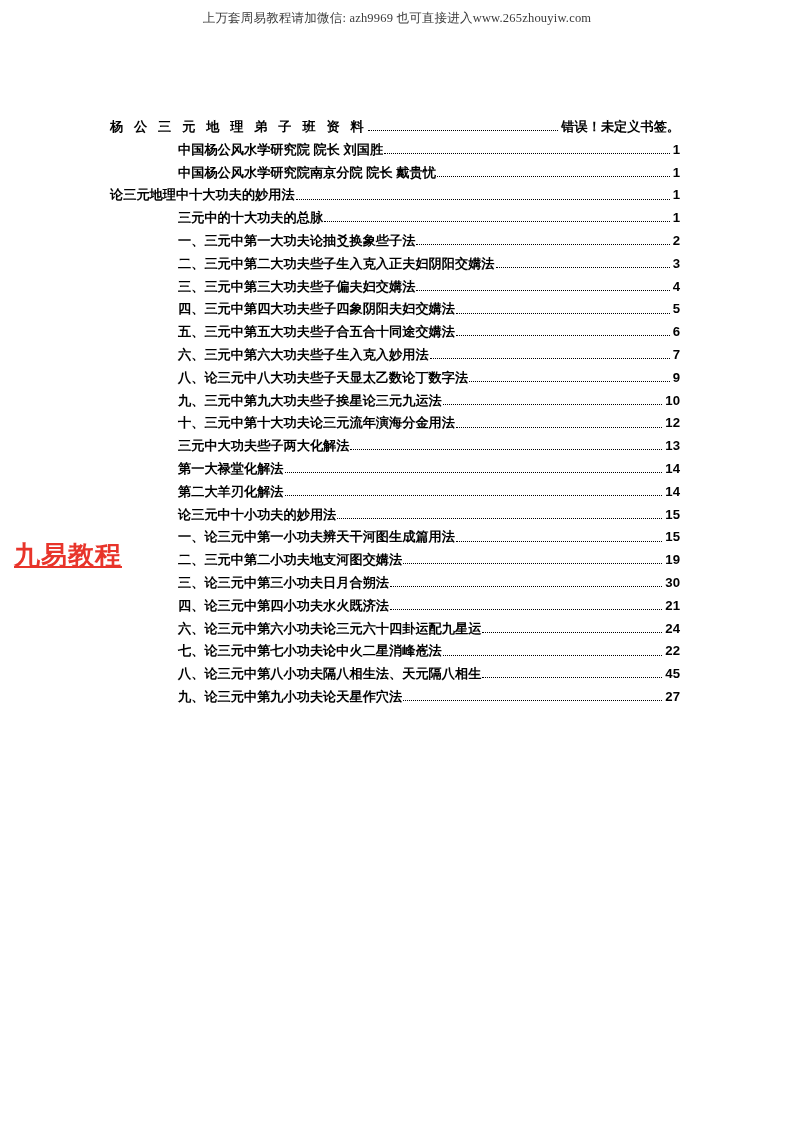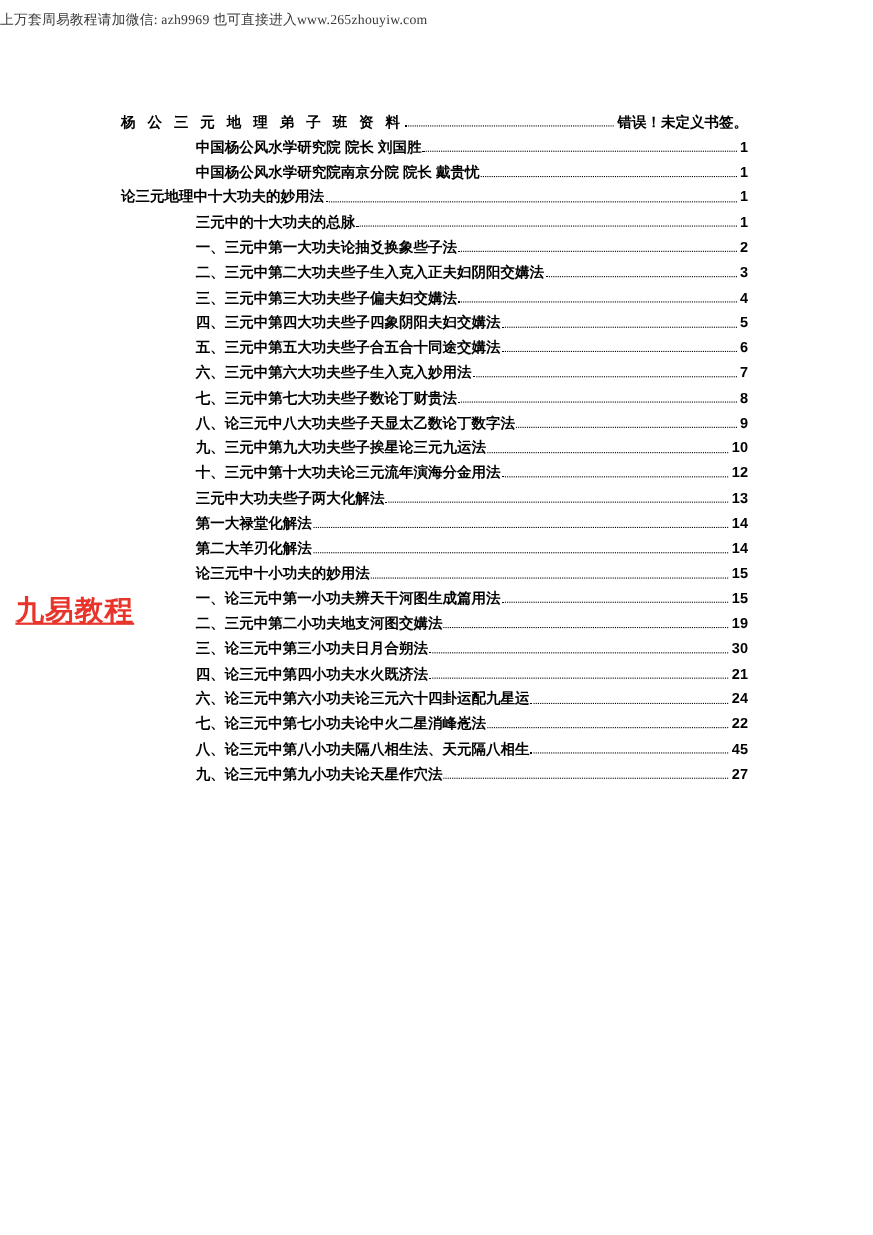--- a/index.html
+++ b/index.html
@@ -19,40 +19,40 @@
     position: relative;
     width: 794px;
     height: 1123px;
     box-sizing: border-box;
   }
   .header-banner {
     position: absolute;
     top: 10px;
     left: 0;
     width: 794px;
-    text-align: left;
+    text-align: center;
     font-size: 12.5px;
     color: #3a3a3a;
     letter-spacing: 0.2px;
     font-family: "Liberation Serif", "DejaVu Serif", serif;
   }
   .watermark {
     position: absolute;
     left: 14px;
     top: 538px;
     font-size: 26px;
     font-weight: bold;
     color: #e8342a;
     letter-spacing: 1px;
     font-family: "Liberation Sans", "DejaVu Sans", sans-serif;
     text-decoration: underline;
   }
   .toc {
     position: absolute;
-    top: 104px;
+    top: 120px;
     left: 110px;
     width: 570px;
   }
   .toc-row {
     display: flex;
     align-items: flex-end;
     font-size: 13.2px;
     font-weight: bold;
     line-height: 1.0;
     margin-bottom: 9.6px;
@@ -143,25 +143,20 @@
         <span class="title">五、三元中第五大功夫些子合五合十同途交媾法</span>
         <span class="dots"></span>
         <span class="pageno">6</span>
       </div>
       <div class="toc-row lvl2">
         <span class="title">六、三元中第六大功夫些子生入克入妙用法</span>
         <span class="dots"></span>
         <span class="pageno">7</span>
       </div>
       <div class="toc-row lvl2">
-        <span class="title">七、三元中第七大功夫些子数论丁财贵法</span>
-        <span class="dots"></span>
-        <span class="pageno">8</span>
-      </div>
-      <div class="toc-row lvl2">
         <span class="title">八、论三元中八大功夫些子天显太乙数论丁数字法</span>
         <span class="dots"></span>
         <span class="pageno">9</span>
       </div>
       <div class="toc-row lvl2">
         <span class="title">九、三元中第九大功夫些子挨星论三元九运法</span>
         <span class="dots"></span>
         <span class="pageno">10</span>
       </div>
       <div class="toc-row lvl2">

